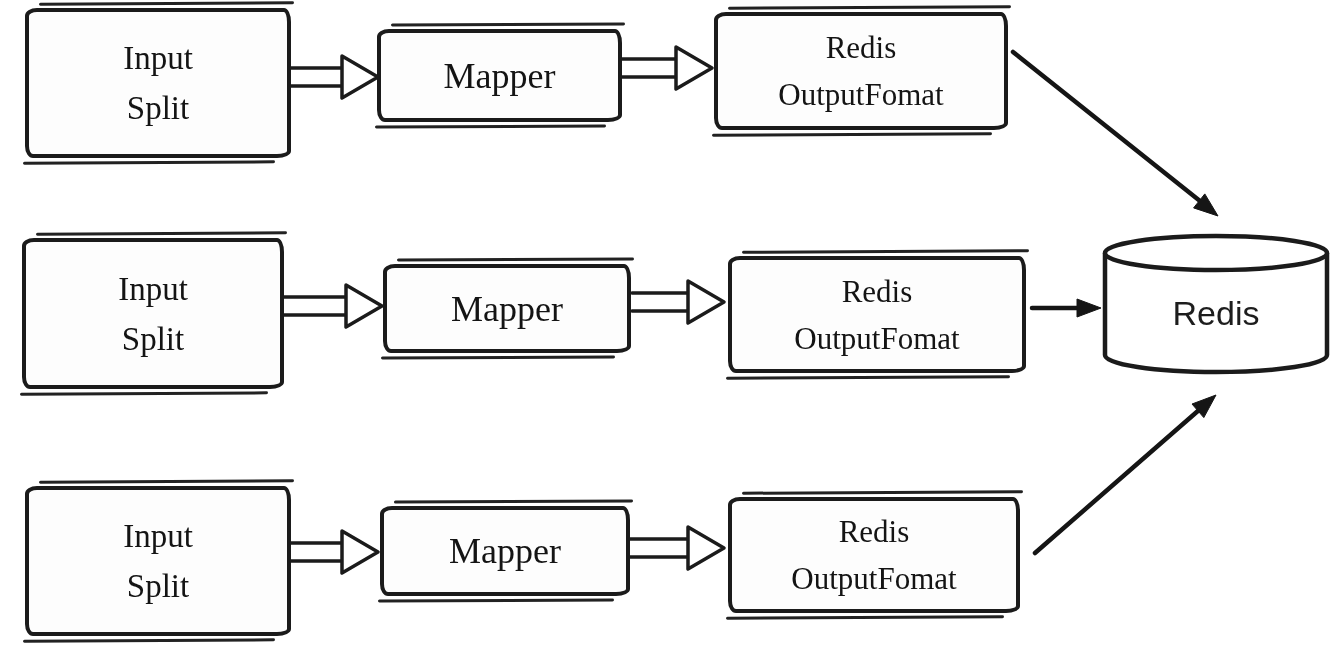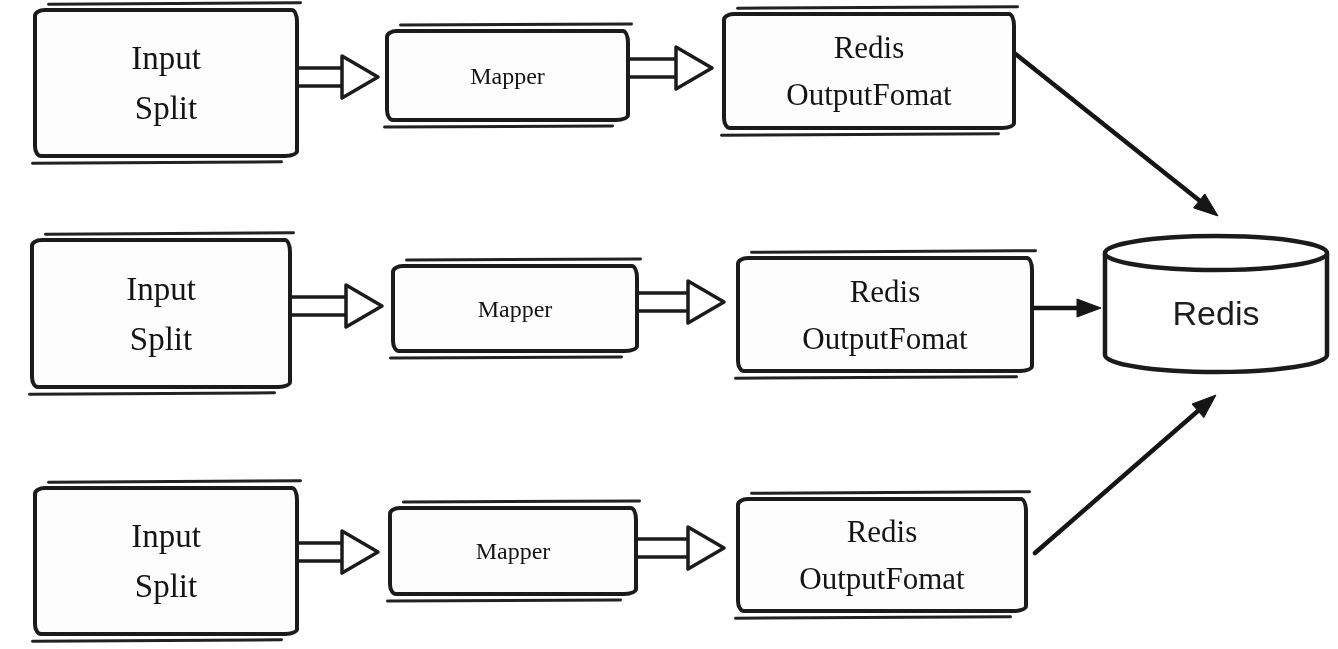--- a/index.html
+++ b/index.html
@@ -23,21 +23,20 @@
     box-sizing: border-box;
     background: #fdfdfd;
     border: 4px solid #1b1b1b;
     border-radius: 12px 7px 14px 8px / 8px 14px 7px 12px;
     display: flex;
     flex-direction: column;
     align-items: center;
     justify-content: center;
     text-align: center;
     color: #141414;
-    margin-left: 8px;
   }
   
   .box::before {
     content: "";
     position: absolute;
     left: 10px; right: -7px; top: -10px;
     height: 3px;
     background: #222222;
     border-radius: 3px;
     transform: rotate(-0.3deg);
@@ -46,21 +45,21 @@
     content: "";
     position: absolute;
     left: -6px; right: 12px; bottom: -10px;
     height: 3px;
     background: #222222;
     border-radius: 3px;
     transform: rotate(-0.3deg);
   }
   .box .line { display: block; }
   .fs-input  { font-size: 33px; line-height: 50px; }
-  .fs-mapper { font-size: 24px; line-height: 36px; }
+  .fs-mapper { font-size: 36px; line-height: 36px; }
   .fs-ro     { font-size: 31px; line-height: 47px; }
   .cyl-label {
     position: absolute;
     z-index: 2;
     left: 1105px; top: 294px; width: 222px;
     text-align: center;
     font-family: "Liberation Sans", sans-serif;
     font-size: 34px;
     color: #1d1d1d;
   }

